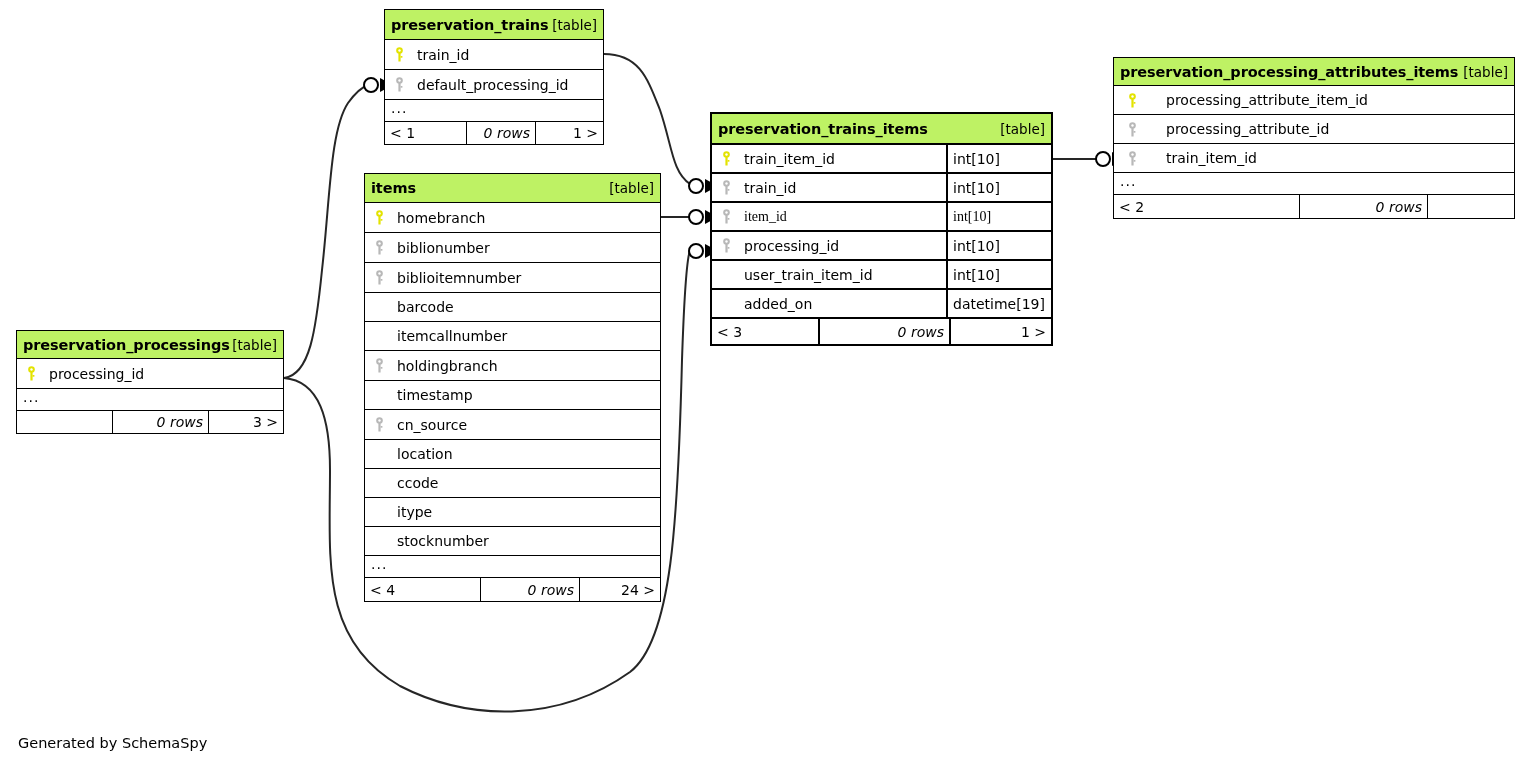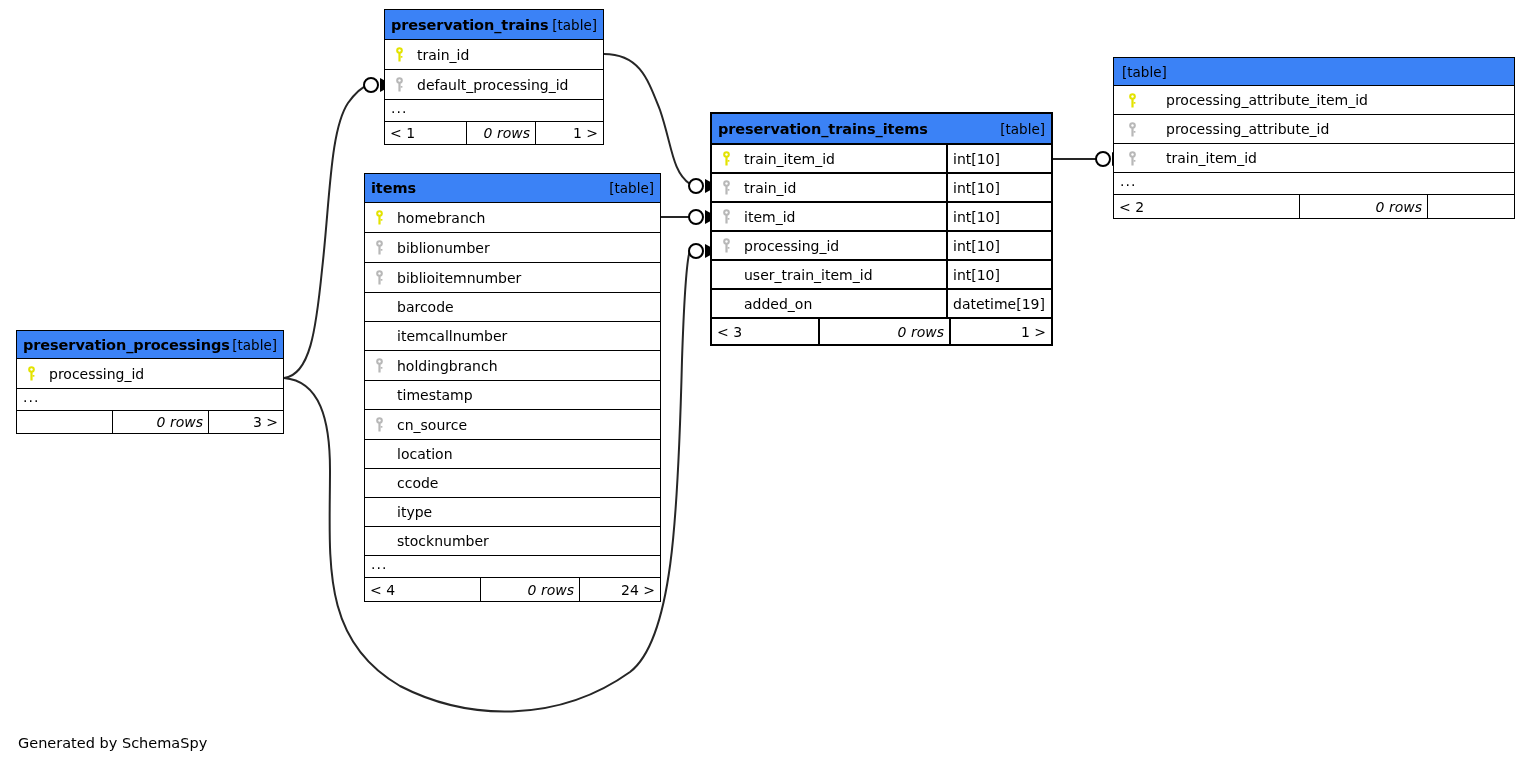--- a/index.html
+++ b/index.html
@@ -13,21 +13,21 @@
   #edges{position:absolute;left:0;top:0;width:1531px;height:764px;pointer-events:none;}
 
   .tbl{
     position:absolute;background:#ffffff;border:1px solid #000000;
     box-sizing:border-box;
   }
   .tbl.thick{border:2px solid #000000;text-align:center;}
 
   .tbl-head{
     display:flex;align-items:center;justify-content:space-between;
-    background:#3b82f6;border-bottom:1px solid #000000;
+    background:#bef264;border-bottom:1px solid #000000;
     padding:0 6px;box-sizing:border-box;white-space:nowrap;
   }
   .tbl.thick .tbl-head{border-bottom:2px solid #000000;}
   .tbl-name{font-weight:bold;font-size:14.5px;color:#000;letter-spacing:-0.1px;}
   .tbl-tag{font-size:13.5px;color:#000;padding-left:2px;}
 
   .row{
     display:flex;align-items:center;
     border-bottom:1px solid #000000;box-sizing:border-box;
     white-space:nowrap;
@@ -326,21 +326,21 @@
               <circle cx="4.5" cy="3.5" r="3.3" fill="#b8b8b8"></circle>
               <circle cx="4.5" cy="3.5" r="1.2" fill="#ffffff"></circle>
               <rect x="3.4" y="5.5" width="2.2" height="9" fill="#b8b8b8"></rect>
               <rect x="5.6" y="9" width="1.8" height="1.7" fill="#b8b8b8"></rect>
             </svg>
         </span>
         <span class="label">train_id</span>
       </div>
       <div class="col-type" style="width:105px;">int[10]</div>
     </div>
-    <div class="row" style="height:29px;">
+    <div class="row" style="height:29px;font-family:Liberation Serif, serif;">
       <div class="col-name">
         <span class="keyslot">
           <svg class="key" viewBox="0 0 9 15">
               <circle cx="4.5" cy="3.5" r="3.3" fill="#b8b8b8"></circle>
               <circle cx="4.5" cy="3.5" r="1.2" fill="#ffffff"></circle>
               <rect x="3.4" y="5.5" width="2.2" height="9" fill="#b8b8b8"></rect>
               <rect x="5.6" y="9" width="1.8" height="1.7" fill="#b8b8b8"></rect>
             </svg>
         </span>
         <span class="label">item_id</span>
@@ -378,20 +378,21 @@
 
     <div class="foot" style="height:25px;">
       <div class="foot-cell left" style="width:106px;">&lt; 3</div>
       <div class="foot-cell mid" style="width:131px;">0 rows</div>
       <div class="foot-cell right" style="flex:1;">1 &gt;</div>
     </div>
   </div>
 
   <div class="tbl" style="left:1113px;top:57px;width:402px;">
     <div class="tbl-head" style="height:28px;">
+      <span class="tbl-name">preservation_processing_attributes_items</span>
       <span class="tbl-tag">[table]</span>
     </div>
     <div class="row" style="height:29px;">
       <div class="col-name">
         <span class="keyslot" style="width:46px;flex:0 0 46px;padding-left:8px;">
           <svg class="key" viewBox="0 0 9 15">
               <circle cx="4.5" cy="3.5" r="3.3" fill="#e3e300"></circle>
               <circle cx="4.5" cy="3.5" r="1.2" fill="#ffffff"></circle>
               <rect x="3.4" y="5.5" width="2.2" height="9" fill="#e3e300"></rect>
               <rect x="5.6" y="9" width="1.8" height="1.7" fill="#e3e300"></rect>

